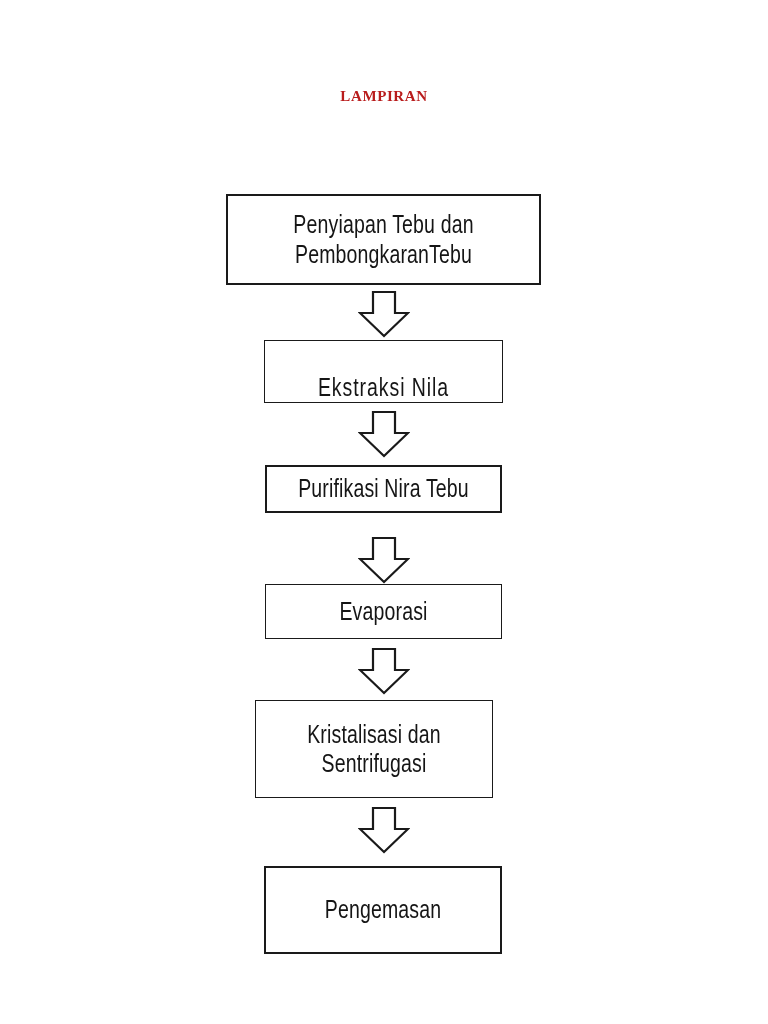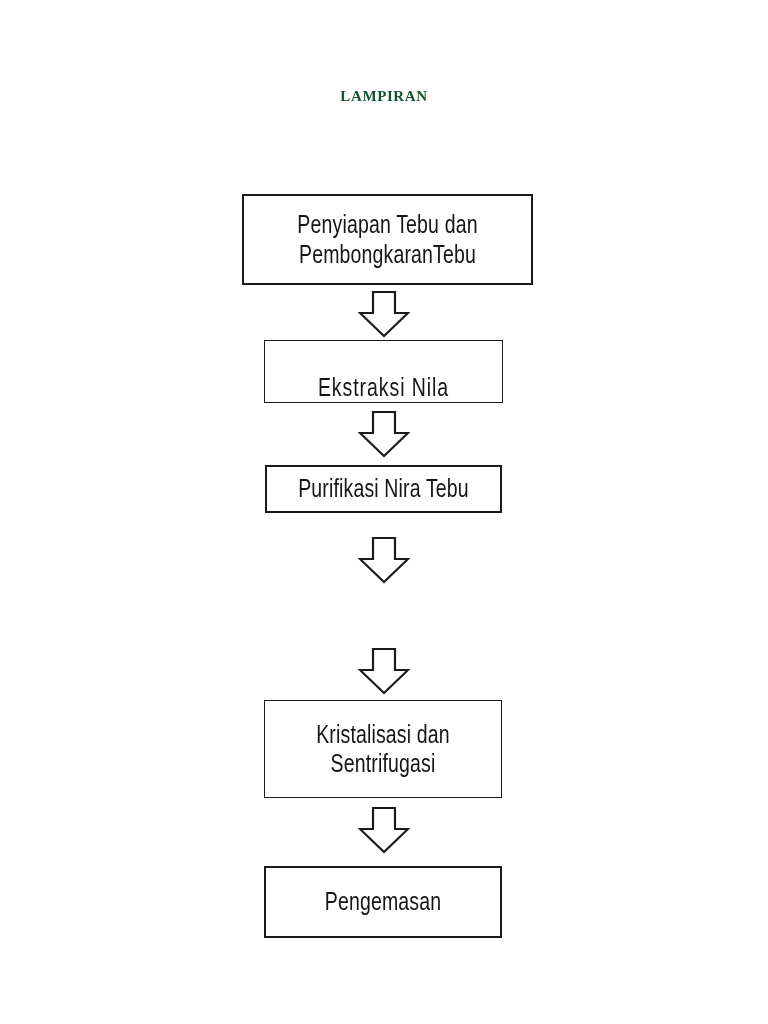--- a/index.html
+++ b/index.html
@@ -21,21 +21,21 @@
   .doc-heading {
     position: absolute;
     top: 88px;
     left: 0;
     width: 768px;
     text-align: center;
     font-family: "Liberation Serif", serif;
     font-weight: bold;
     font-size: 15px;
     letter-spacing: 0.6px;
-    color: #14532d;
+    color: #b91c1c;
   }
 
   
   .flowchart {
     position: absolute;
     top: 0;
     left: 0;
     width: 768px;
     height: 1024px;
   }
@@ -63,26 +63,26 @@
     color: #151515;
     line-height: 1.18;
     letter-spacing: 0.2px;
     
     transform: scaleX(0.78);
     transform-origin: center center;
     white-space: pre-line;
   }
 
   
-  #node-1 { left: 242px; top: 194px;  width: 291px; height: 91px; }
+  #node-1 { left: 226px; top: 194px;  width: 315px; height: 91px; }
   #node-2 { left: 264px; top: 340px;  width: 239px; height: 63px; align-items: flex-end; }
   #node-3 { left: 265px; top: 465px;  width: 237px; height: 48px; }
   #node-4 { left: 265px; top: 584px;  width: 237px; height: 55px; }
-  #node-5 { left: 264px; top: 700px;  width: 238px; height: 98px; }
-  #node-6 { left: 264px; top: 866px;  width: 238px; height: 72px; }
+  #node-5 { left: 255px; top: 700px;  width: 238px; height: 98px; }
+  #node-6 { left: 264px; top: 866px;  width: 238px; height: 88px; }
 
   #node-1 .node-label { font-size: 25px; }
   #node-2 .node-label { font-size: 25px; letter-spacing: 1.2px; }
   #node-3 .node-label { font-size: 25px; }
   #node-4 .node-label { font-size: 25px; }
   #node-5 .node-label { font-size: 25px; }
   #node-6 .node-label { font-size: 25px; }
 
   
   .arrow {
@@ -140,20 +140,23 @@
   <div class="node thick" id="node-3">
     <span class="node-label">Purifikasi Nira Tebu</span>
   </div>
 
   <div class="arrow" id="arrow-3">
     <svg viewBox="0 0 52 48" xmlns="http://www.w3.org/2000/svg">
       <polygon points="15,2 37,2 37,23 50,23 26,46 2,23 15,23"></polygon>
     </svg>
   </div>
 
+  <div class="node" id="node-4">
+    <span class="node-label">Evaporasi</span>
+  </div>
 
   <div class="arrow" id="arrow-4">
     <svg viewBox="0 0 52 48" xmlns="http://www.w3.org/2000/svg">
       <polygon points="15,2 37,2 37,23 50,23 26,46 2,23 15,23"></polygon>
     </svg>
   </div>
 
   <div class="node" id="node-5">
     <span class="node-label">Kristalisasi dan
 Sentrifugasi</span>

